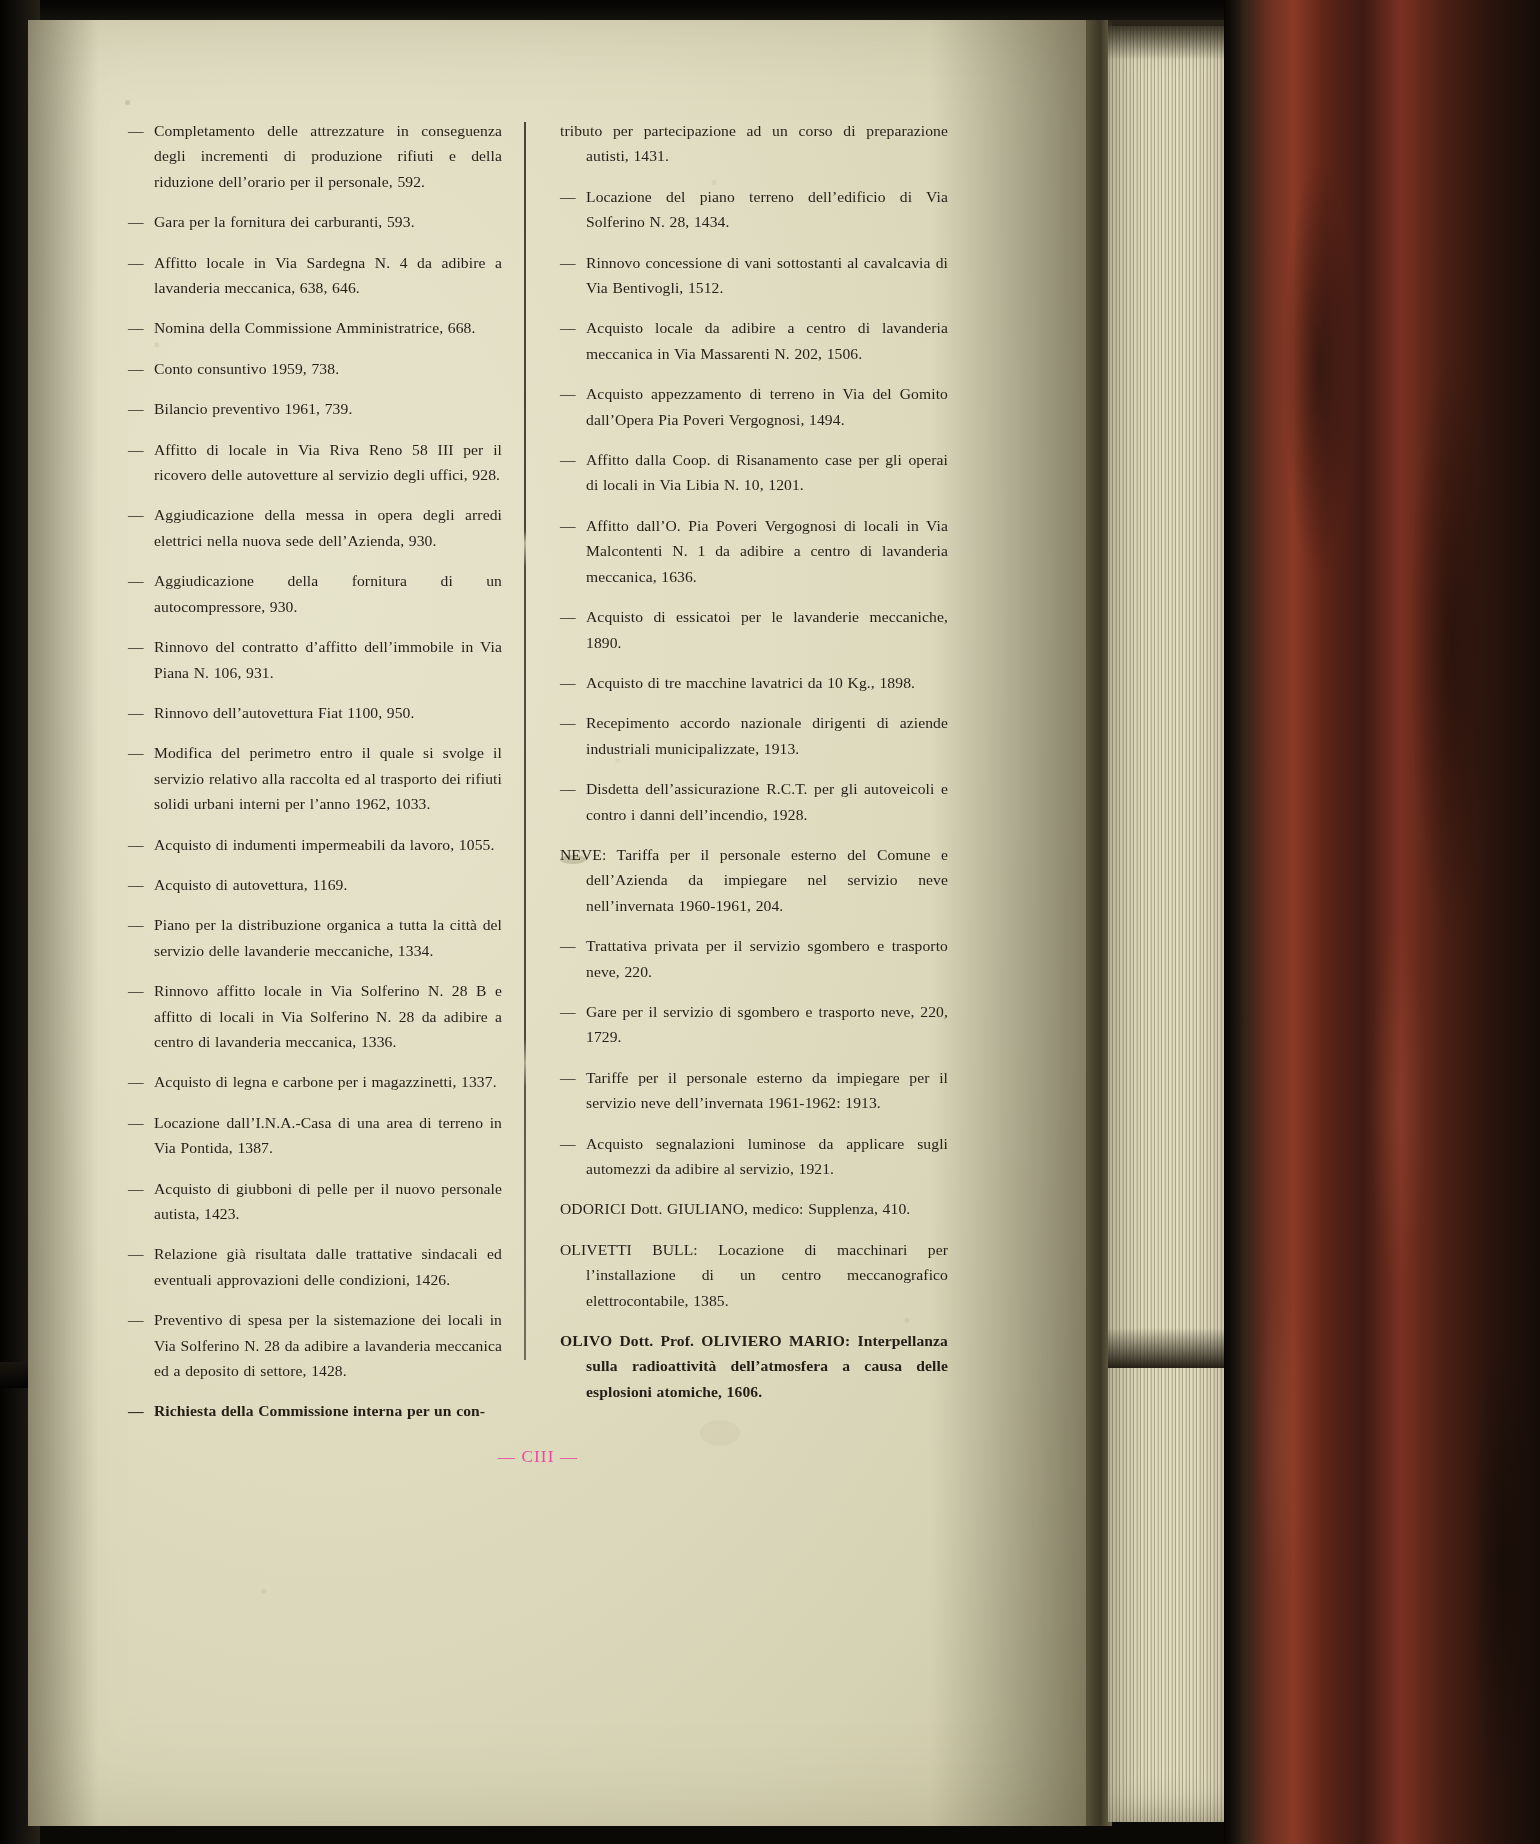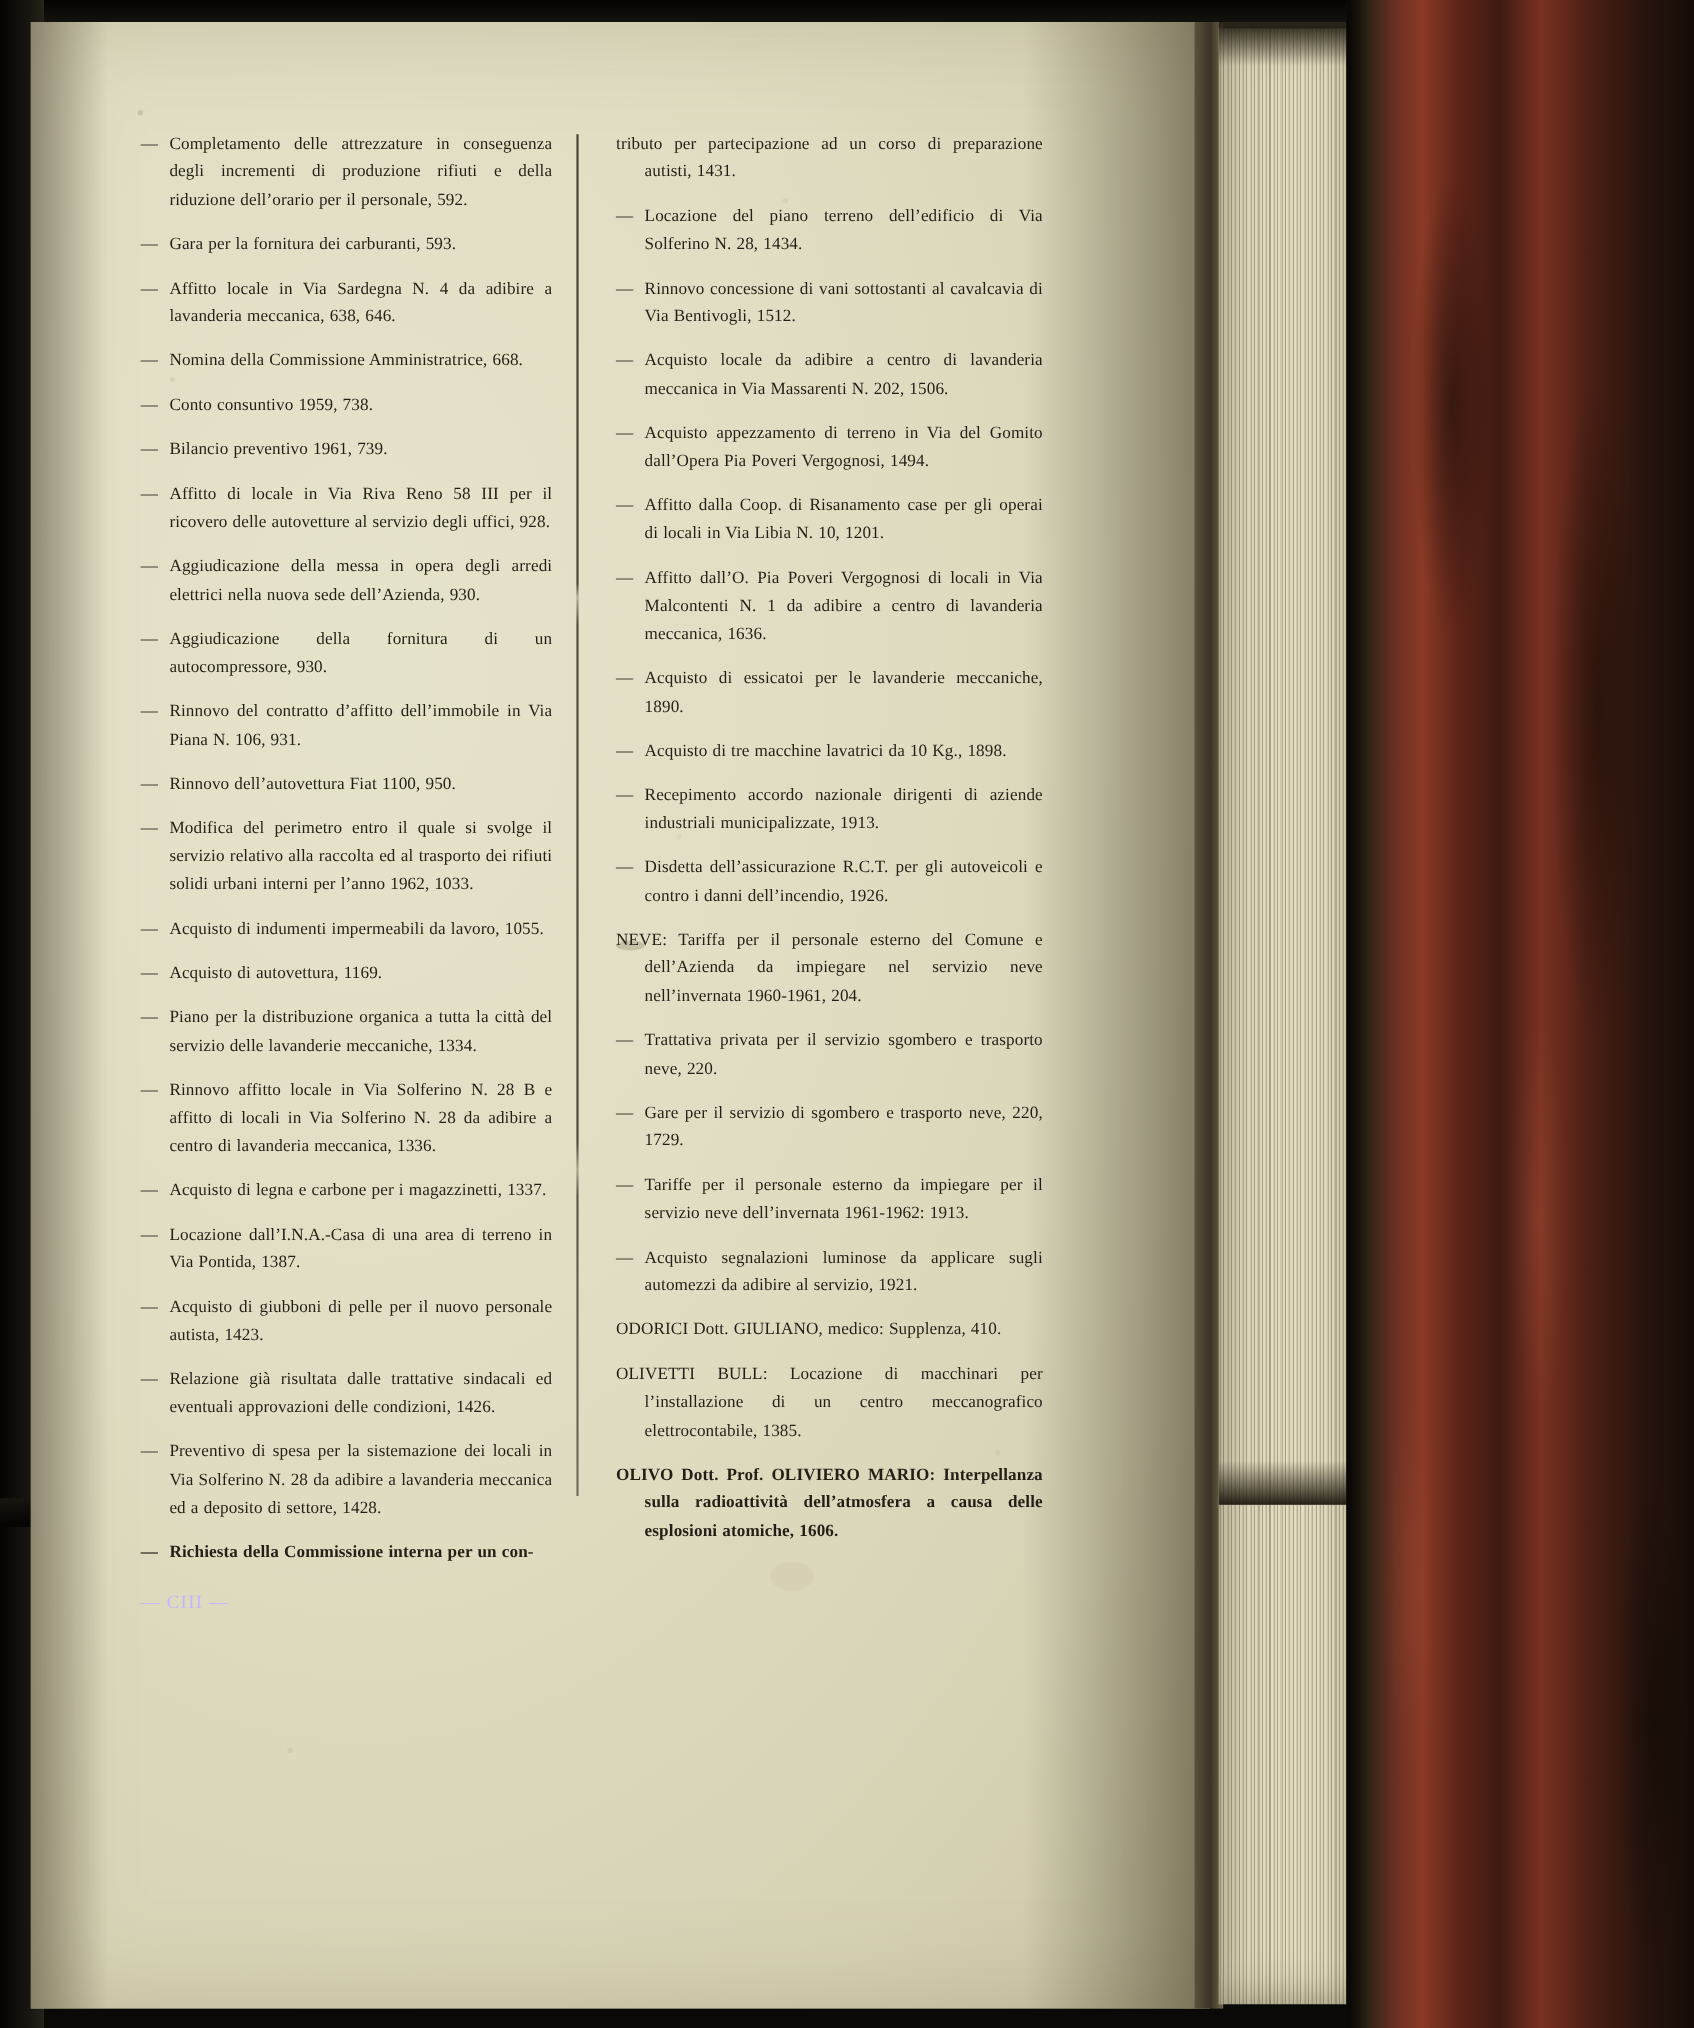--- a/index.html
+++ b/index.html
@@ -175,24 +175,24 @@
   .entry.lemma {
     padding-left: 26px;
     text-indent: -26px;
   }
 
   .page-number {
     position: absolute;
     left: 128px;
     top: 1447px;
     width: 820px;
-    text-align: left;
+    text-align: center;
     font-size: 17px;
     letter-spacing: 1.2px;
-    color: #c4b5fd;
+    color: #ec4899;
   }
 
   .spot {
     position: absolute;
     border-radius: 50%;
     background: rgba(110,100,66,0.20);
     pointer-events: none;
   }
 </style>
 </head>
@@ -255,21 +255,21 @@
           <p class="entry"><span>tributo per partecipazione ad un corso di preparazione autisti, 1431.</span></p>
           <p class="entry"><span class="dash">—</span><span>Locazione del piano terreno dell’edificio di Via Solferino N. 28, 1434.</span></p>
           <p class="entry"><span class="dash">—</span><span>Rinnovo concessione di vani sottostanti al cavalcavia di Via Bentivogli, 1512.</span></p>
           <p class="entry"><span class="dash">—</span><span>Acquisto locale da adibire a centro di lavanderia meccanica in Via Massarenti N. 202, 1506.</span></p>
           <p class="entry"><span class="dash">—</span><span>Acquisto appezzamento di terreno in Via del Gomito dall’Opera Pia Poveri Vergognosi, 1494.</span></p>
           <p class="entry"><span class="dash">—</span><span>Affitto dalla Coop. di Risanamento case per gli operai di locali in Via Libia N. 10, 1201.</span></p>
           <p class="entry"><span class="dash">—</span><span>Affitto dall’O. Pia Poveri Vergognosi di locali in Via Malcontenti N. 1 da adibire a centro di lavanderia meccanica, 1636.</span></p>
           <p class="entry"><span class="dash">—</span><span>Acquisto di essicatoi per le lavanderie meccaniche, 1890.</span></p>
           <p class="entry"><span class="dash">—</span><span>Acquisto di tre macchine lavatrici da 10 Kg., 1898.</span></p>
           <p class="entry"><span class="dash">—</span><span>Recepimento accordo nazionale dirigenti di aziende industriali municipalizzate, 1913.</span></p>
-          <p class="entry"><span class="dash">—</span><span>Disdetta dell’assicurazione R.C.T. per gli autoveicoli e contro i danni dell’incendio, 1926.</span></p>
+          <p class="entry"><span class="dash">—</span><span>Disdetta dell’assicurazione R.C.T. per gli autoveicoli e contro i danni dell’incendio, 1928.</span></p>
           <p class="entry lemma"><span>NEVE: Tariffa per il personale esterno del Comune e dell’Azienda da impiegare nel servizio neve nell’invernata 1960-1961, 204.</span></p>
           <p class="entry"><span class="dash">—</span><span>Trattativa privata per il servizio sgombero e trasporto neve, 220.</span></p>
           <p class="entry"><span class="dash">—</span><span>Gare per il servizio di sgombero e trasporto neve, 220, 1729.</span></p>
           <p class="entry"><span class="dash">—</span><span>Tariffe per il personale esterno da impiegare per il servizio neve dell’invernata 1961-1962: 1913.</span></p>
           <p class="entry"><span class="dash">—</span><span>Acquisto segnalazioni luminose da applicare sugli automezzi da adibire al servizio, 1921.</span></p>
           <p class="entry lemma"><span>ODORICI Dott. GIULIANO, medico: Supplenza, 410.</span></p>
           <p class="entry lemma"><span>OLIVETTI BULL: Locazione di macchinari per l’installazione di un centro meccanografico elettrocontabile, 1385.</span></p>
           <p class="entry lemma"><span>OLIVO Dott. Prof. OLIVIERO MARIO: Interpellanza sulla radioattività dell’atmosfera a causa delle esplosioni atomiche, 1606.</span></p>
         </div>
     </div>

